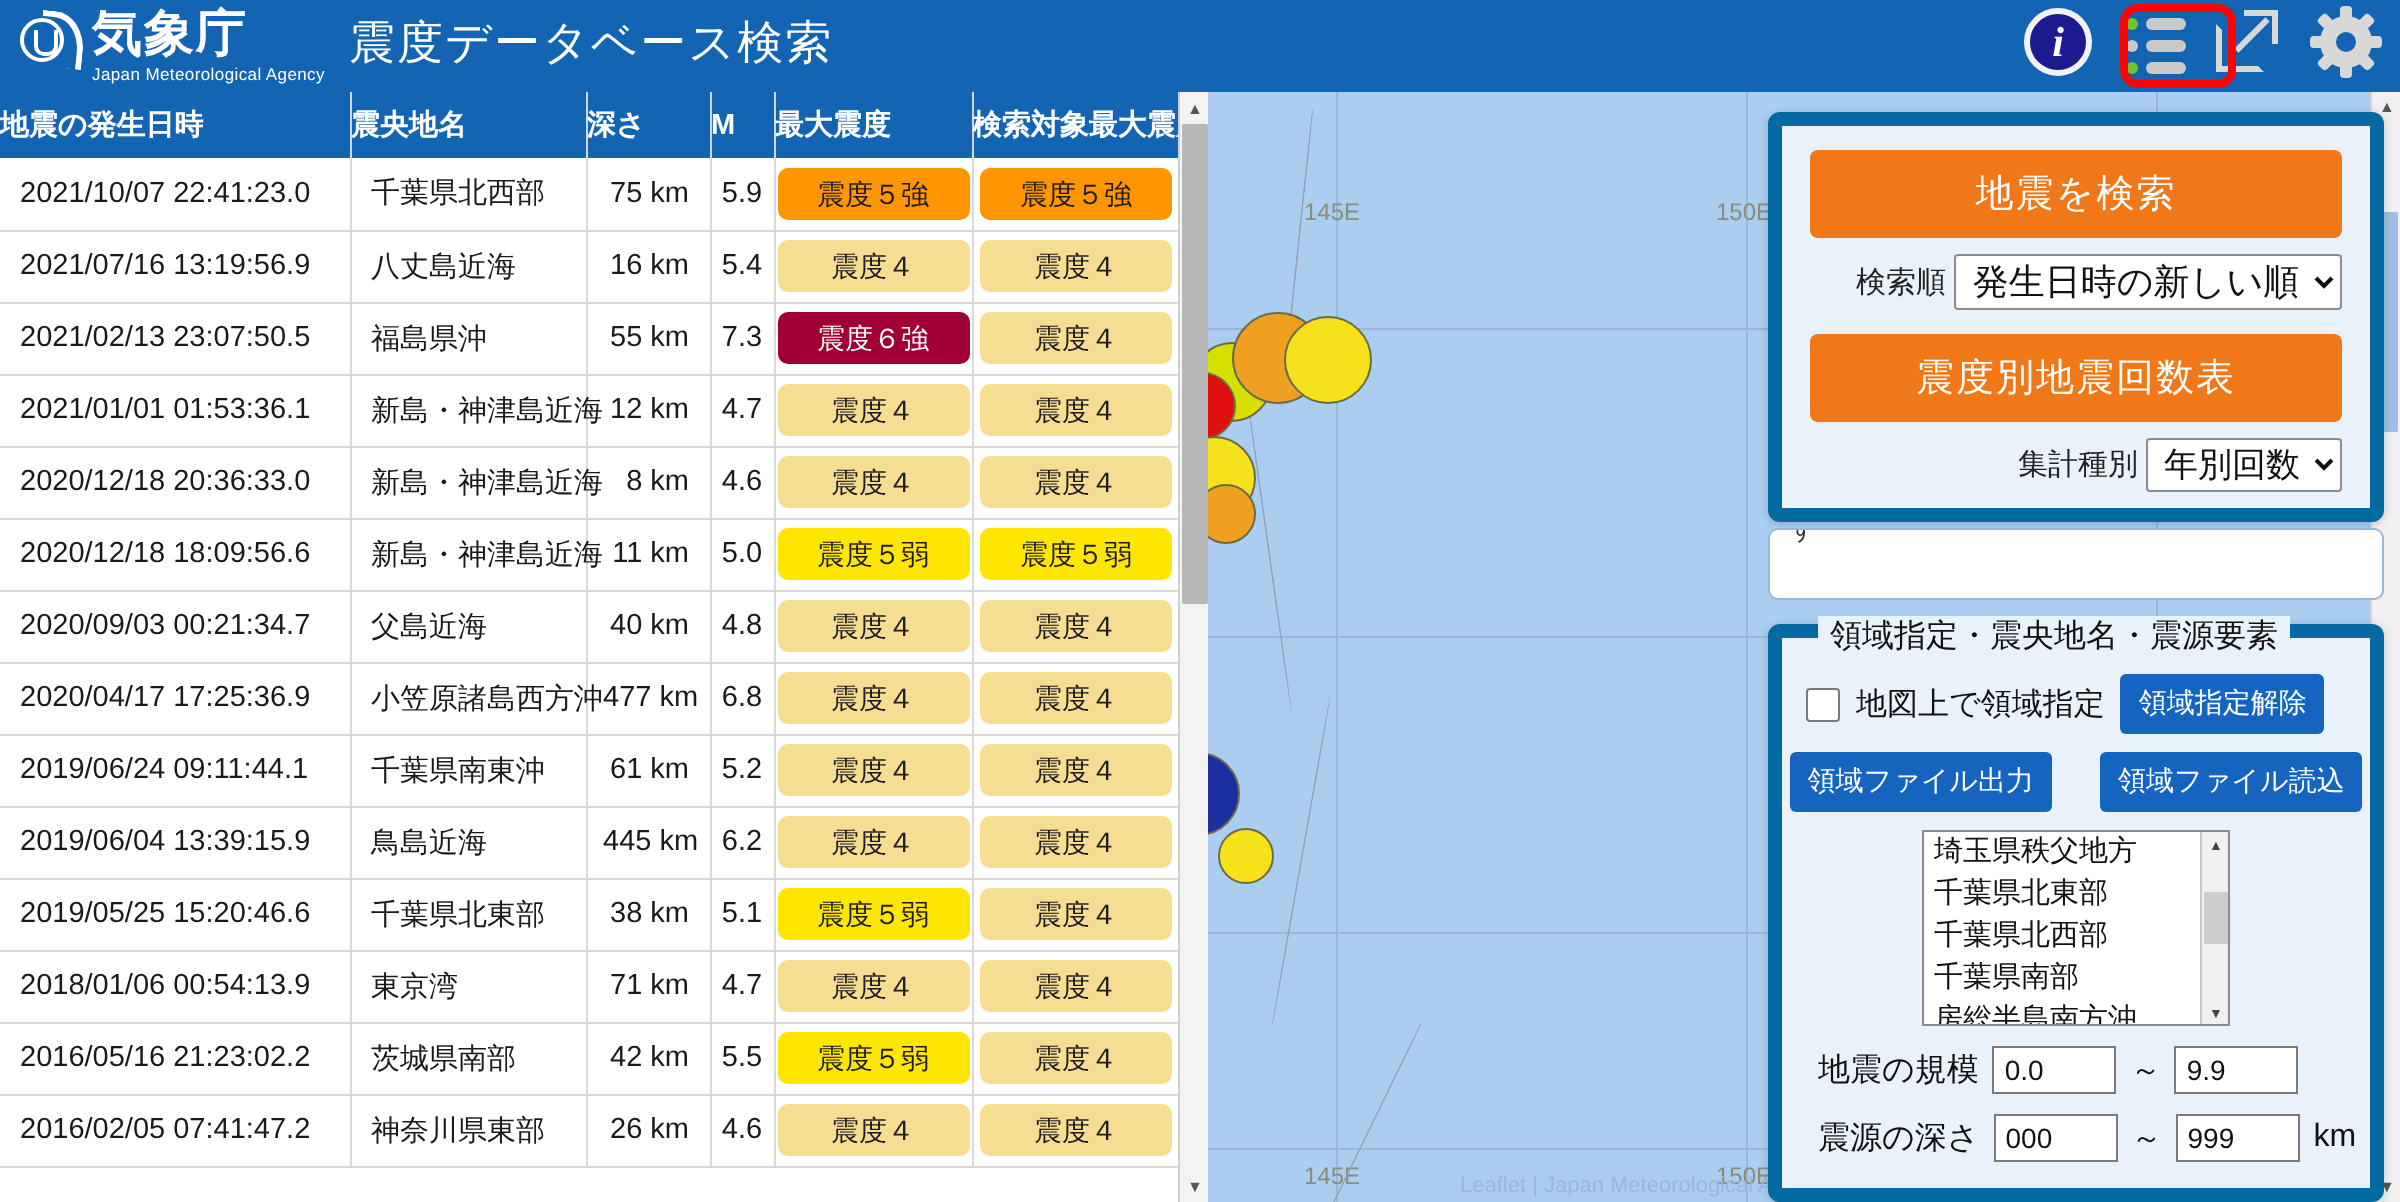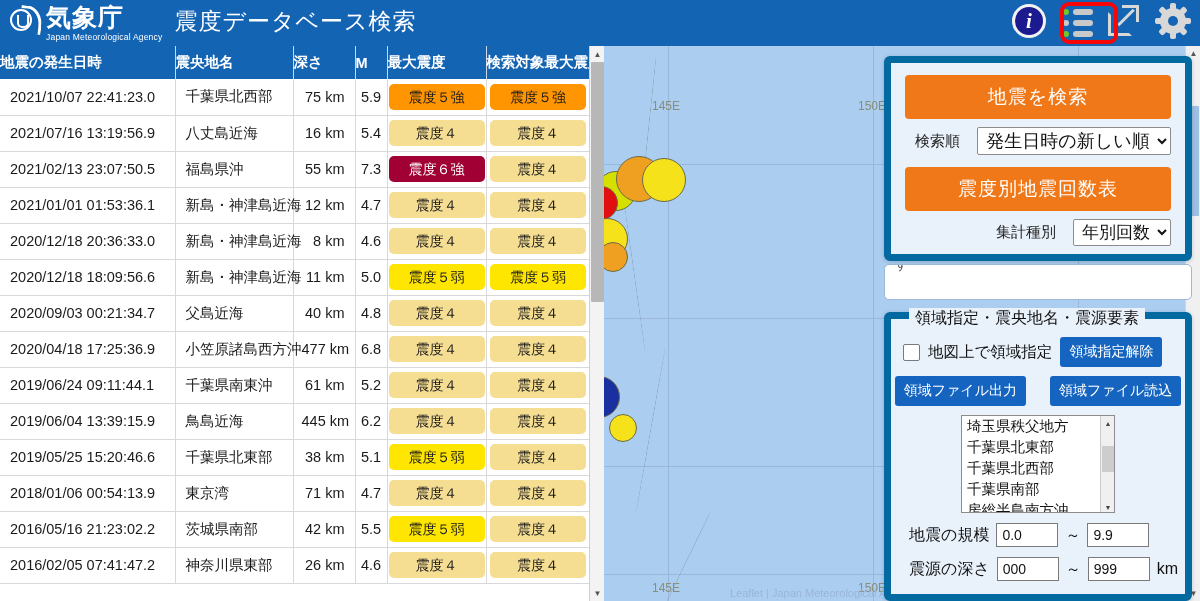--- a/index.html
+++ b/index.html
@@ -131,21 +131,21 @@
   
   .panel {
     position: absolute; background: #e9f1fb; border: 7px solid #0369a1; border-radius: 6px;
     box-shadow: 0 1px 4px rgba(0,0,0,.18);
   }
   #panel-search { left: 884px; top: 56px; width: 308px; height: 205px; padding: 12px 14px; }
   .big-btn {
     width: 100%; height: 44px; background: #f07818; color: #fff; border: none; border-radius: 4px;
     font-size: 19px; font-family: "Liberation Sans", sans-serif; cursor: pointer; letter-spacing: 1px;
   }
-  .row-select { display: flex; align-items: center; justify-content: flex-end; gap: 17px; margin-top: 8px; }
+  .row-select { display: flex; align-items: center; justify-content: flex-end; gap: 4px; margin-top: 8px; }
   .row-select .lab { font-size: 15px; color: #222; white-space: nowrap; }
   select.sel {
     font-family: "Liberation Sans", sans-serif; font-size: 18px; padding: 2px 4px;
     border: 1px solid #8c8c8c; background: #fff; color: #111; border-radius: 2px; text-align: center;
   }
   select.sel-sm { font-size: 17px; }
 
   #clip-box {
     position: absolute; left: 884px; top: 264px; width: 308px; height: 36px;
     background: #fff; border: 1px solid #9bb8d8; border-radius: 5px; overflow: hidden;
@@ -355,21 +355,21 @@
           </tr>
           <tr>
             <td class="c-date">2020/09/03 00:21:34.7</td>
             <td class="c-place">父島近海</td>
             <td class="c-depth">40 km</td>
             <td class="c-mag">4.8</td>
             <td class="c-badge"><span class="badge b-4">震度４</span></td>
             <td class="c-badge"><span class="badge b-4">震度４</span></td>
           </tr>
           <tr>
-            <td class="c-date">2020/04/18 17:25:36.9</td>
+            <td class="c-date">2020/04/17 17:25:36.9</td>
             <td class="c-place">小笠原諸島西方沖</td>
             <td class="c-depth">477 km</td>
             <td class="c-mag">6.8</td>
             <td class="c-badge"><span class="badge b-4">震度４</span></td>
             <td class="c-badge"><span class="badge b-4">震度４</span></td>
           </tr>
           <tr>
             <td class="c-date">2019/06/24 09:11:44.1</td>
             <td class="c-place">千葉県南東沖</td>
             <td class="c-depth">61 km</td>

